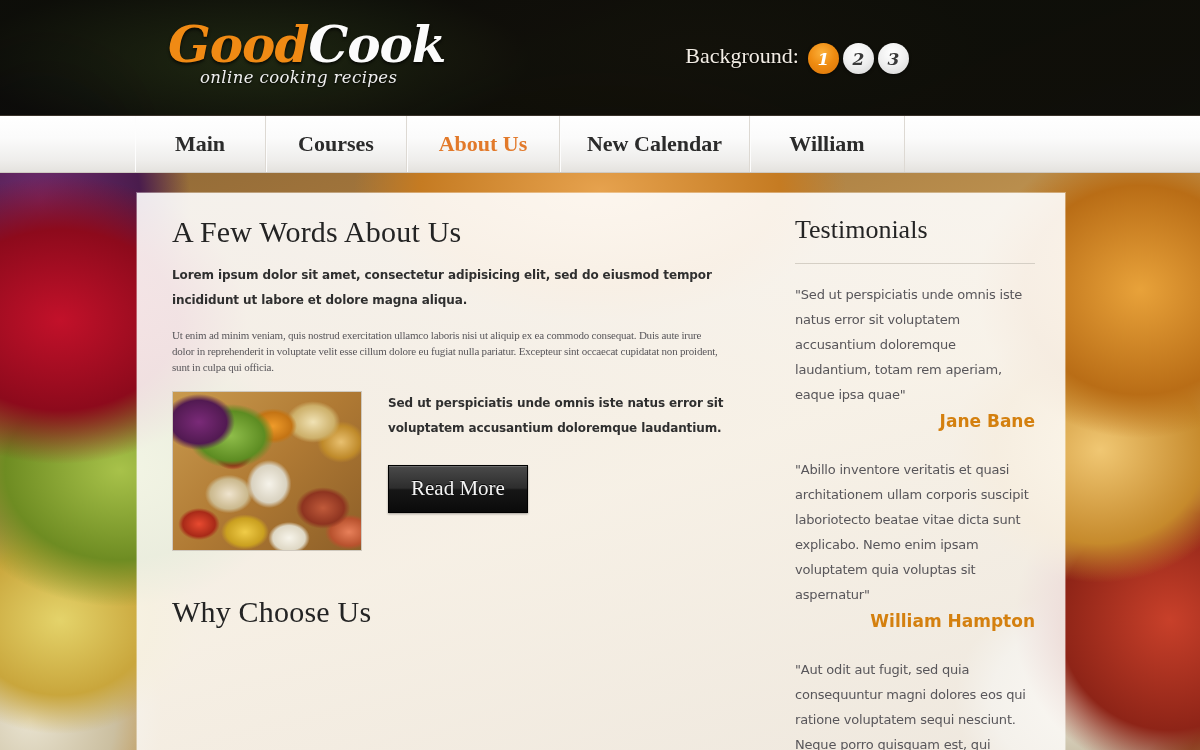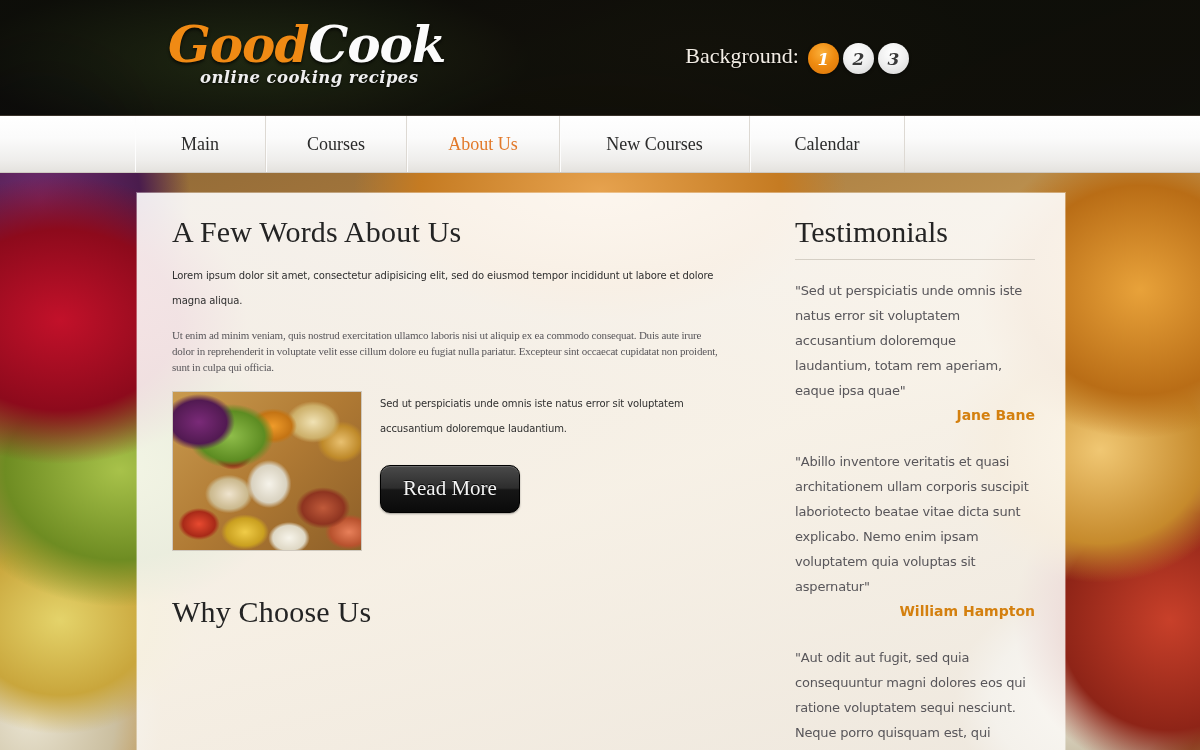--- a/index.html
+++ b/index.html
@@ -83,21 +83,21 @@
     color: #f08a14;
     text-shadow: 0 2px 3px rgba(0,0,0,0.7);
   }
   .logo-cook {
     color: #fbfbfb;
     text-shadow: 0 2px 3px rgba(0,0,0,0.7);
   }
   .logo-tag {
     font-family: "DejaVu Serif", serif;
     font-style: italic;
-    font-weight: bold;
+    font-weight: normal;
     font-size: 16.5px;
     color: #efefef;
     letter-spacing: 0.4px;
     margin-top: -4px;
     margin-left: 32px;
     text-shadow: 0 1px 2px rgba(0,0,0,0.8);
     white-space: nowrap;
   }
 
   .bg-switcher {
@@ -152,27 +152,28 @@
     border-top: 1px solid #3a332b;
     border-bottom: 1px solid #cfcac2;
   }
   .nav-spacer-left { width: 135px; height: 100%; }
   .nav-item {
     height: 100%;
     display: flex;
     align-items: center;
     justify-content: center;
     font-family: "Liberation Serif", serif;
-    font-size: 18px;
+    font-size: 22px;
     color: #2b2b2b;
     border-right: 1px solid #ddd9d3;
     box-shadow: inset 1px 0 0 #fdfdfd;
     cursor: pointer;
     white-space: nowrap;
     padding: 8px 10px;
+    font-weight: bold;
   }
   .nav-item:first-of-type { border-left: 1px solid #ddd9d3; }
   .nav-item.active { color: #e2792a; }
   .nav-spacer-right { flex: 1; height: 100%; }
 
   
   .panel {
     position: absolute;
     left: 137px;
     top: 193px;
@@ -197,39 +198,39 @@
     font-family: "Liberation Serif", serif;
     font-weight: normal;
     font-size: 30px;
     color: #242424;
     letter-spacing: 0.2px;
     margin-bottom: 14px;
   }
 
   p.lead {
     font-family: "DejaVu Sans", sans-serif;
-    font-weight: normal;
-    font-size: 10px;
+    font-weight: bold;
+    font-size: 12px;
     line-height: 25px;
     color: #2f2f2f;
     letter-spacing: -0.1px;
     margin-bottom: 14px;
   }
 
   p.body {
     font-family: Liberation Serif, serif;
     font-size: 11px;
     line-height: 16px;
     color: #58565a;
     letter-spacing: -0.2px;
   }
 
   .media-row {
     display: flex;
-    gap: 18px;
+    gap: 26px;
     margin-top: 16px;
   }
 
   .food-photo {
     width: 190px;
     height: 160px;
     flex: 0 0 190px;
     border: 1px solid #cfc9bf;
     background:
       radial-gradient(ellipse 46px 36px at 26px 30px, #7a2a78 0%, #521a52 60%, rgba(82,26,82,0) 78%),
@@ -253,53 +254,53 @@
 
   .read-more {
     display: inline-block;
     margin-top: 18px;
     padding: 10px 22px 11px 22px;
     font-family: "Liberation Serif", serif;
     font-size: 21px;
     color: #f4f4f4;
     background: linear-gradient(180deg, #4a4a4a 0%, #2d2d2d 48%, #161616 52%, #0a0a0a 100%);
     border: 1px solid #000;
-    border-radius: 10px;
+    border-radius: 0;
     cursor: pointer;
     text-shadow: 0 -1px 0 rgba(0,0,0,0.9);
     box-shadow: inset 0 1px 0 rgba(255,255,255,0.18), 0 1px 2px rgba(0,0,0,0.35);
   }
 
   .why-block { margin-top: 44px; }
 
   
   .side-title {
     font-family: "Liberation Serif", serif;
     font-weight: normal;
-    font-size: 30px;
+    font-size: 26px;
     color: #242424;
-    margin-bottom: 10px;
+    margin-bottom: 18px;
   }
   .side-rule {
     height: 1px;
     background: #d5cfc5;
     margin-bottom: 18px;
   }
   .testimonial { margin-bottom: 26px; }
   .testimonial-text {
     font-family: "DejaVu Sans", sans-serif;
     font-size: 13px;
     line-height: 25px;
     color: #58565a;
     letter-spacing: -0.2px;
   }
   .testimonial-author {
     font-family: "DejaVu Sans", sans-serif;
     font-weight: bold;
-    font-size: 14px;
+    font-size: 17px;
     color: #d4800f;
     text-align: right;
     margin-top: 4px;
   }
 </style>
 </head>
 <body>
 
 <div id="page">
 
@@ -320,22 +321,22 @@
       <span class="bg-dot idle">2</span>
       <span class="bg-dot idle">3</span>
     </div>
   </div>
 
   <nav class="nav">
     <div class="nav-spacer-left"></div>
     <div class="nav-item" style="width:131px">Main</div>
     <div class="nav-item" style="width:141px">Courses</div>
     <div class="nav-item active" style="width:153px">About Us</div>
-    <div class="nav-item" style="width:190px">New Courses</div>
-    <div class="nav-item" style="width:155px">Calendar</div>
+    <div class="nav-item" style="width:190px">New Calendar</div>
+    <div class="nav-item" style="width:155px">William</div>
     <div class="nav-spacer-right"></div>
   </nav>
 
   <div class="panel">
 
     <div class="main-col">
 
       <h2 class="section-title">A Few Words About Us</h2>
       <p class="lead">Lorem ipsum dolor sit amet, consectetur adipisicing elit, sed do eiusmod tempor incididunt ut labore et dolore magna aliqua.</p>
       <p class="body">Ut enim ad minim veniam, quis nostrud exercitation ullamco laboris nisi ut aliquip ex ea commodo consequat. Duis aute irure dolor in reprehenderit in voluptate velit esse cillum dolore eu fugiat nulla pariatur. Excepteur sint occaecat cupidatat non proident, sunt in culpa qui officia.</p>

